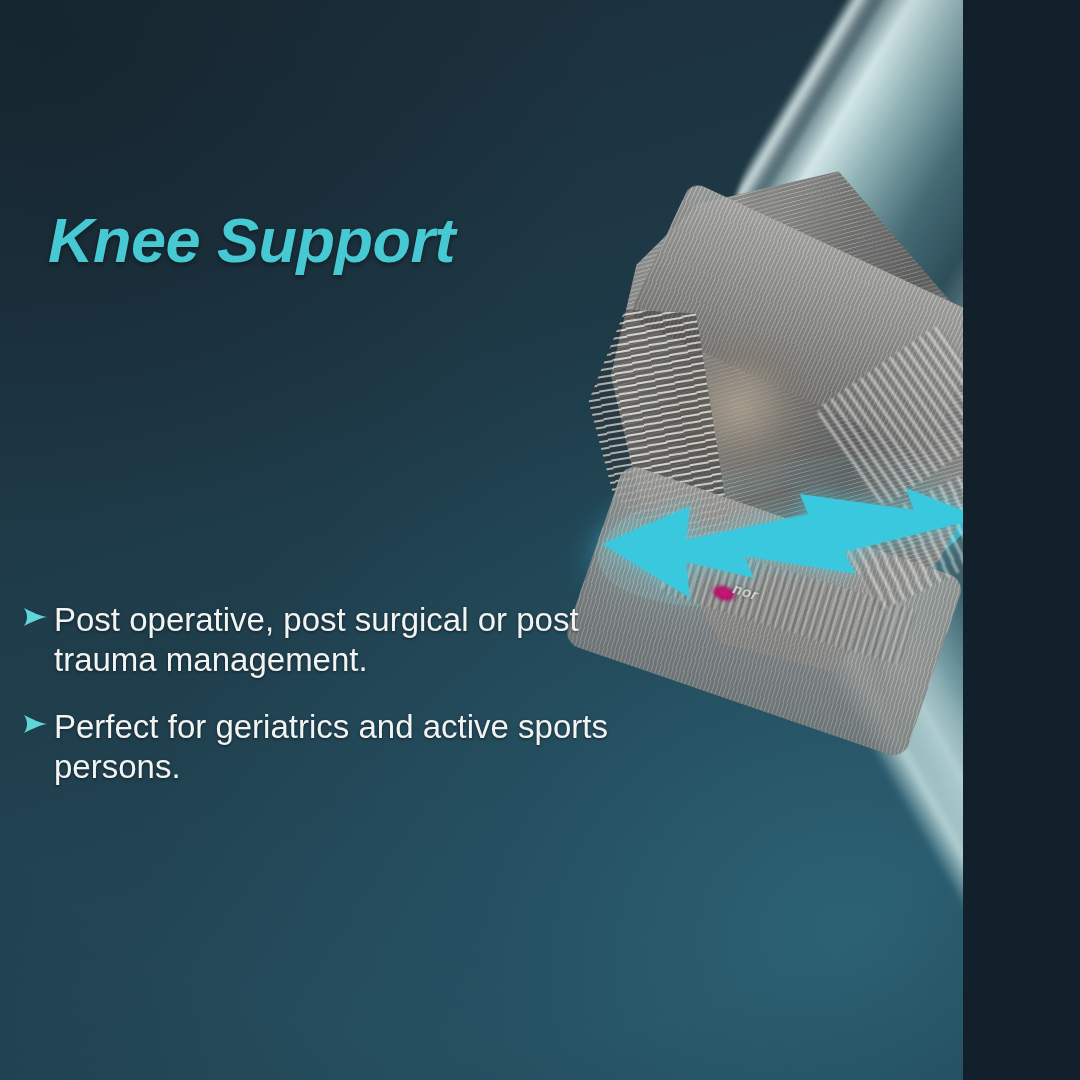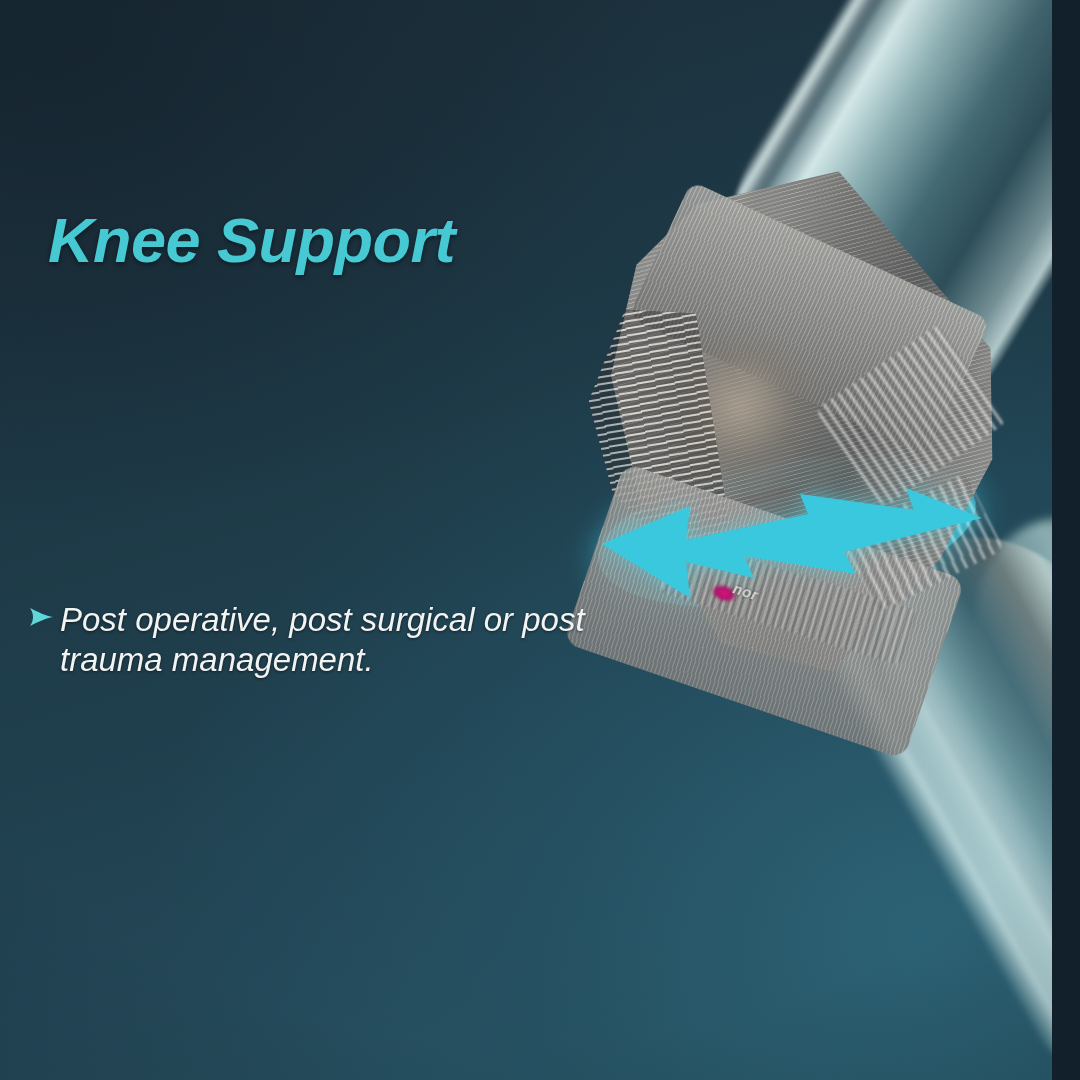--- a/index.html
+++ b/index.html
@@ -1,20 +1,20 @@
 <!DOCTYPE html>
 <html><head>
 <meta charset="utf-8">
 <style>
   html,body{margin:0;padding:0;background:#11202a;}
   body{font-family:"Liberation Sans", sans-serif;}
 
   #stage{
     position:relative;
-    width:1052px;height:1080px;
+    width:963px;height:1080px;
     overflow:hidden;
     background:
       radial-gradient(120% 95% at 88% 86%, rgba(44,99,118,.95) 0%, rgba(38,86,104,.55) 32%, rgba(0,0,0,0) 62%),
       radial-gradient(95% 75% at 6% 4%, rgba(22,38,49,.95) 0%, rgba(22,38,49,0) 60%),
       linear-gradient(163deg,#1b2c37 0%,#1d3643 26%,#1f3e4c 52%,#234656 74%,#27505e 100%);
   }
 
   
   .art{position:absolute;inset:0;}
 
@@ -236,21 +236,21 @@
     position:absolute;left:48px;top:206px;
     font-size:63px;line-height:1.08;
     font-weight:bold;font-style:italic;
     color:#46c9d3;
     letter-spacing:-.5px;
     text-shadow:0 2px 5px rgba(0,0,0,.45);
     white-space:nowrap;
   }
   .headline .l2{display:block;}
 
-  .bullets{position:absolute;left:26px;top:600px;width:610px;font-style:italic;}
+  .bullets{position:absolute;left:20px;top:600px;width:610px;}
   .bullet{
     display:flex;align-items:flex-start;
     margin-bottom:26px;
   }
   .bullet-icon{
     flex:0 0 auto;
     width:30px;height:40px;
     margin-right:4px;
     position:relative;
     top:2px;
@@ -328,15 +328,23 @@
 
     <div class="bullet">
       <span class="bullet-icon">
         <svg viewBox="0 0 30 30" width="30" height="30">
           <path d="M4,6 C12,10 20,14 27,15 C20,16 12,20 4,24 C8,18 8,12 4,6 Z" fill="#5fd6d8"></path>
         </svg>
       </span>
       <span class="bullet-text">Post operative, post surgical or post trauma management.</span>
     </div>
 
+    <div class="bullet">
+      <span class="bullet-icon">
+        <svg viewBox="0 0 30 30" width="30" height="30">
+          <path d="M4,6 C12,10 20,14 27,15 C20,16 12,20 4,24 C8,18 8,12 4,6 Z" fill="#5fd6d8"></path>
+        </svg>
+      </span>
+      <span class="bullet-text">Perfect for geriatrics and active sports persons.</span>
+    </div>
 
   </div>
 </div>
 
 </body></html>

